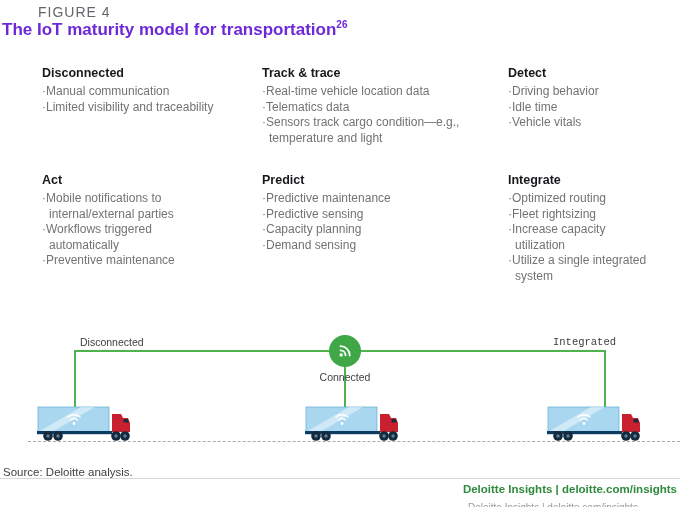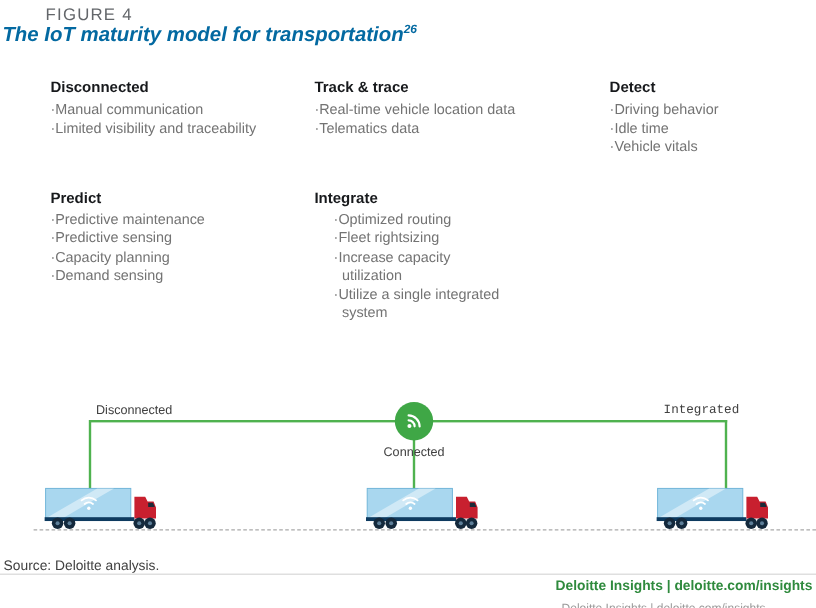--- a/index.html
+++ b/index.html
@@ -3,31 +3,31 @@
 <meta charset="utf-8">
 <style>
   * { box-sizing: border-box; }
   html,body { margin:0; padding:0; }
   body {
     width:680px; height:507px; position:relative; overflow:hidden;
     background:#ffffff; color:#212121;
     font-family:"Liberation Sans", sans-serif;
   }
   .figure-label{ position:absolute; top:4px; left:3px; font-size:14px; letter-spacing:1px; color:#63666a;padding-left:35px; }
-  .title{ position:absolute; top:19px; left:2px; margin:0; font-size:17px; font-weight:bold; color:#0369a1;font-style:italic; }
+  .title{ position:absolute; top:19px; left:2px; margin:0; font-size:17px; font-weight:bold; color:#6d28d9; }
   .title sup{ font-size:10px; }
 
   .stages{ position:absolute; top:66px; left:42px; display:grid;
            grid-template-columns:220px 246px 170px; row-gap:27px; }
   .stage h3{ margin:0 0 3px 0; font-size:12.5px; line-height:15px; font-weight:bold; color:#17191c; }
   .stage ul{ margin:0; padding:0; list-style:none; font-size:12px; line-height:15.5px; color:#737373; }
   .stage li{ padding-left:7px; text-indent:-7px; }
   .stage li::before{ content:"\00B7"; }
   .stage-act ul{ max-width:172px; }
-  .stage-integrate ul{ max-width:150px;margin-left:16px; }
+  .stage-integrate ul{ max-width:150px; }
 
   .hline{ position:absolute; left:75px; top:350px; width:531px; height:2px; background:#4fb24f; }
   .vline{ position:absolute; width:2px; background:#4fb24f; }
   .v-left{ left:74px; top:350px; height:60px; }
   .v-mid{ left:344px; top:364px; height:46px; }
   .v-right{ left:604px; top:350px; height:60px; }
   .node{ position:absolute; left:329px; top:335px; width:32px; height:32px; border-radius:50%;
          background:#3fa746; display:flex; align-items:center; justify-content:center; }
   .tl-label{ position:absolute; font-size:10.5px; color:#404040; }
   .tl-left{ left:80px; top:336px; }
@@ -60,28 +60,37 @@
       <ul>
           <li>Manual communication</li>
           <li>Limited visibility and traceability</li>
         </ul>
     </div>
     <div class="stage stage-track-trace">
       <h3>Track &amp; trace</h3>
       <ul>
           <li>Real-time vehicle location data</li>
           <li>Telematics data</li>
+          <li>Sensors track cargo condition—e.g., temperature and light</li>
         </ul>
     </div>
     <div class="stage stage-detect">
       <h3>Detect</h3>
       <ul>
           <li>Driving behavior</li>
           <li>Idle time</li>
           <li>Vehicle vitals</li>
+        </ul>
+    </div>
+    <div class="stage stage-act">
+      <h3>Act</h3>
+      <ul>
+          <li>Mobile notifications to internal/external parties</li>
+          <li>Workflows triggered automatically</li>
+          <li>Preventive maintenance</li>
         </ul>
     </div>
     <div class="stage stage-predict">
       <h3>Predict</h3>
       <ul>
           <li>Predictive maintenance</li>
           <li>Predictive sensing</li>
           <li>Capacity planning</li>
           <li>Demand sensing</li>
         </ul>

